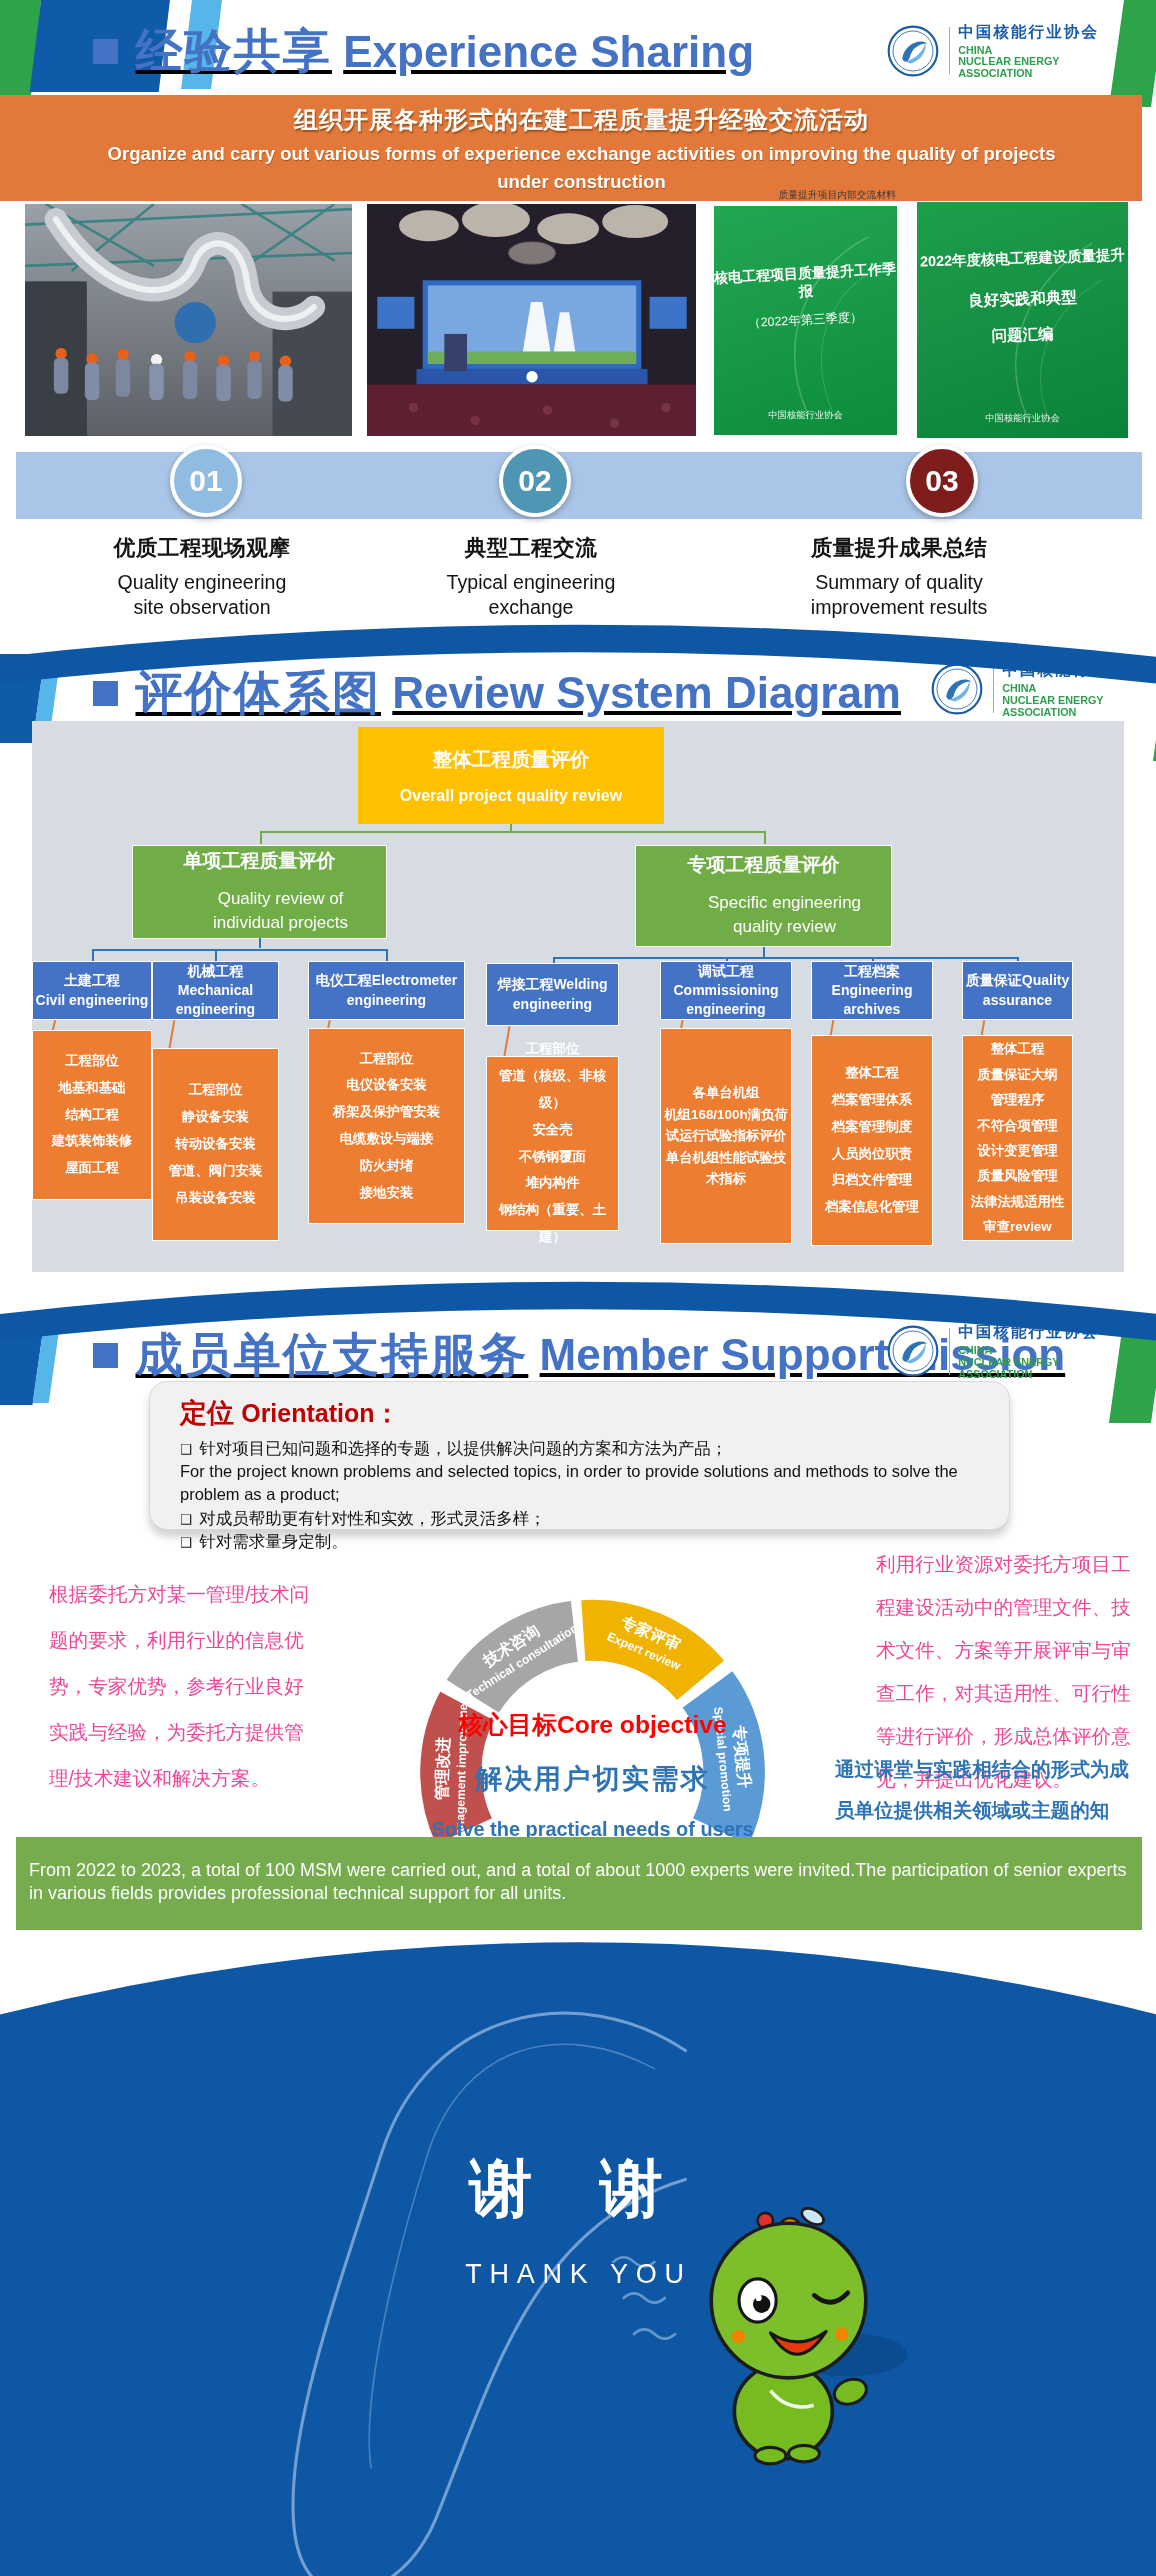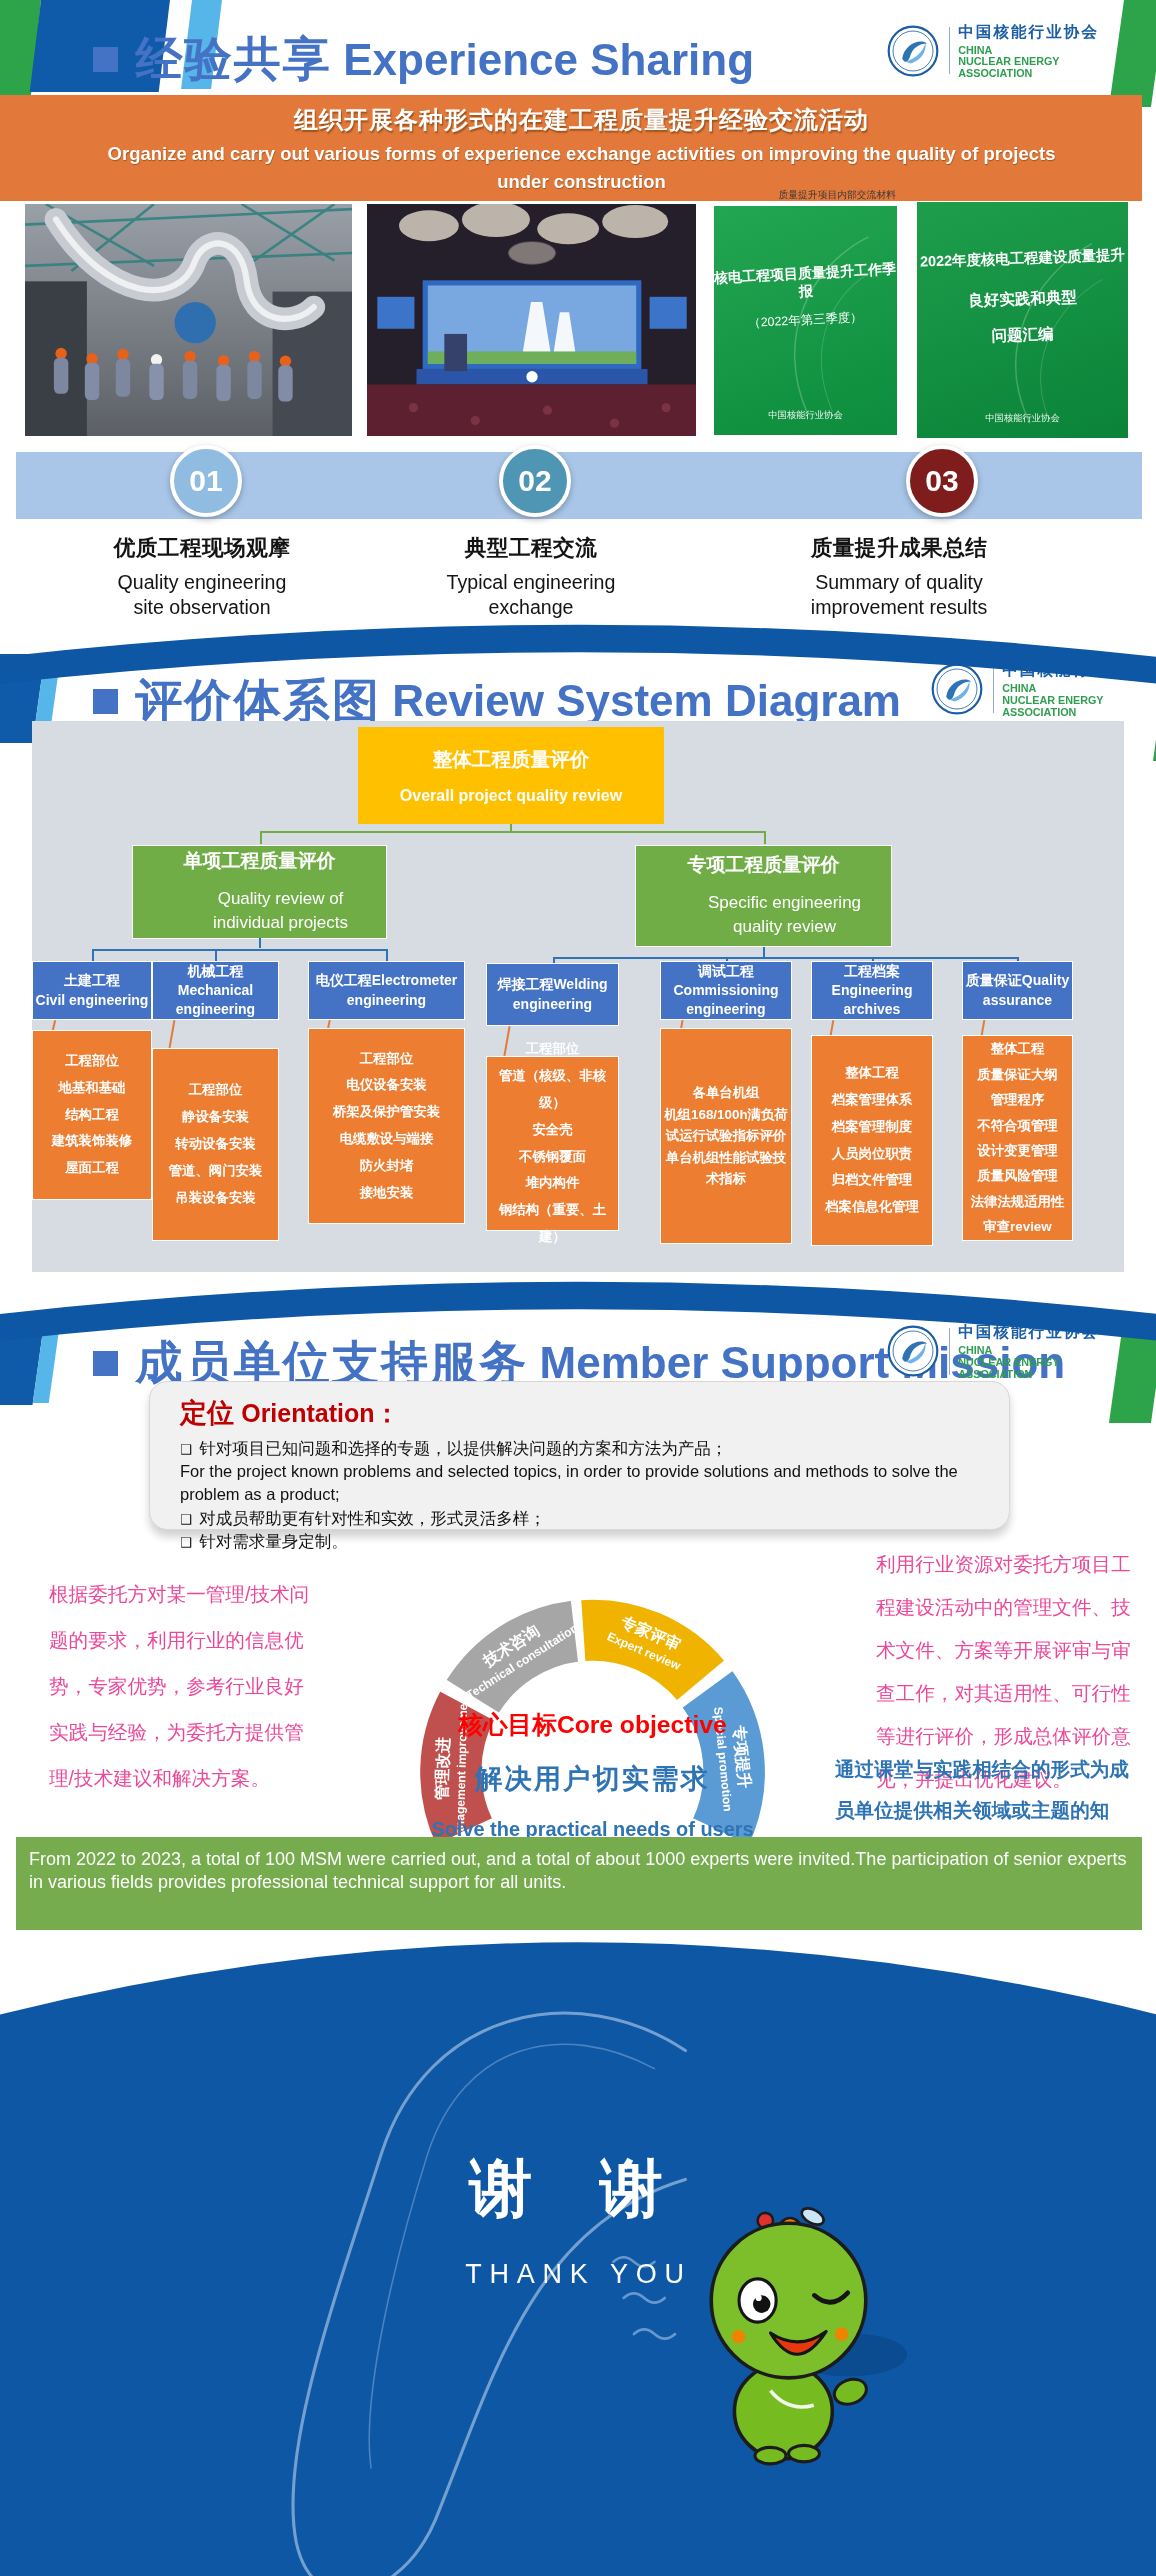--- a/index.html
+++ b/index.html
@@ -8,21 +8,21 @@
 
   
   .sec-header{position:absolute;left:0;width:1157px;}
   .stripe{position:absolute;top:0;}
   .st-green-l{left:0;width:41px;height:100px;background:#2DA44A;transform:skewX(-6deg);transform-origin:0 0;}
   .st-dark-l{left:41px;width:129px;height:92px;background:#0F5AA9;transform:skewX(-7deg);transform-origin:0 0;}
   .st-light-l{left:192px;width:30px;height:89px;background:#56B5E9;transform:skewX(-7deg);transform-origin:0 0;}
   .st-dark-s{left:0;width:45px;height:89px;background:#0F5AA9;transform:skewX(-8deg);transform-origin:0 0;}
   .st-light-s{left:45px;width:15.5px;height:87px;background:#56B5E9;transform:skewX(-8deg);transform-origin:0 0;}
   .st-green-r{right:-9.3px;width:42px;height:107px;background:#2DA44A;transform:skewX(-8deg);transform-origin:0 0;}
-  .sec-title{position:absolute;left:93px;top:12px;height:100%;display:flex;align-items:center;}
+  .sec-title{position:absolute;left:93px;top:4px;height:100%;display:flex;align-items:center;text-decoration:underline;}
   .title-square{width:25px;height:25px;background:#4472C4;margin-right:17.5px;flex:none;}
   .title-zh{font-size:47px;font-weight:800;color:#4472C4;letter-spacing:2.1px;}
   .title-en{font-size:44px;font-weight:700;color:#4472C4;margin-left:11.3px;white-space:nowrap;}
   .logo{position:absolute;right:58px;display:flex;align-items:center;}
   .logo svg{width:54px;height:54px;flex:none;}
   .logo-divider{width:1.5px;height:47px;background:#93AECB;margin:0 8.2px;}
   .logo-zh{font-size:15.5px;font-weight:700;color:#1B5EA6;letter-spacing:2.1px;margin-bottom:2.1px;}
   .logo-en{font-size:10.8px;font-weight:700;color:#2E9E4F;line-height:1.08;}
 
   
@@ -84,21 +84,21 @@
   .or-line{font-size:16.5px;color:#111;line-height:1.42;}
   .or-line .bsq{font-size:13.4px;margin-right:7.2px;}
   .side-note{position:absolute;font-size:19.6px;color:#ec4899;}
   .left-note{left:49px;top:1571px;width:268px;line-height:2.35;}
   .right-note{left:876px;top:1543px;width:273px;line-height:2.2;}
   .blue-note{left:835px;top:1749px;width:312px;line-height:2.1;color:#2E74B5;font-weight:700;}
   .wheel{position:absolute;left:304px;top:1546px;width:577px;height:402px;}
   .stats-banner{position:absolute;left:15.5px;top:1837px;width:1126px;height:93px;background:#76AC4D;
     color:#fff;padding:5.2px 13.4px;box-sizing:border-box;}
   .stats-zh{font-size:19px;font-weight:600;line-height:1.26;}
-  .stats-en{font-size:18px;font-weight:500;line-height:1.26;margin-top:6px;}
+  .stats-en{font-size:18px;font-weight:500;line-height:1.26;margin-top:17px;}
 
   
   .footer-art{position:absolute;left:0;top:1932px;width:1157px;height:669px;}
   .thanks-zh{position:absolute;left:50%;top:2146px;transform:translateX(-50%);color:#fff;
     font-size:63px;font-weight:700;letter-spacing:25px;white-space:nowrap;}
   .thanks-en{position:absolute;left:50%;top:2259px;transform:translateX(-50%);color:#fff;
     font-size:27px;font-weight:400;letter-spacing:7.7px;white-space:nowrap;}
 </style>
 </head>
 <body>

